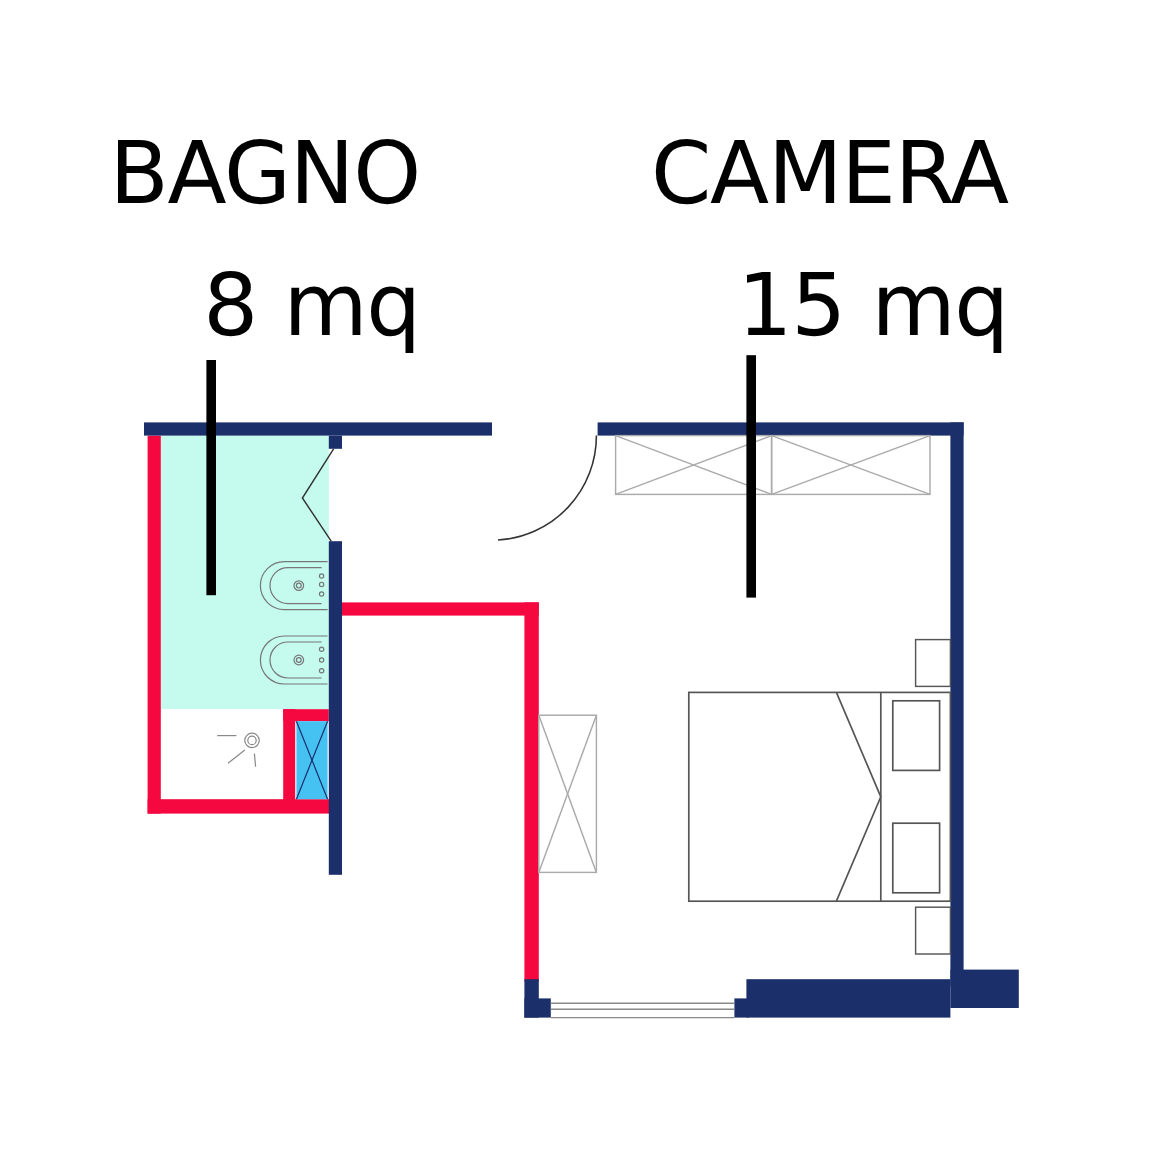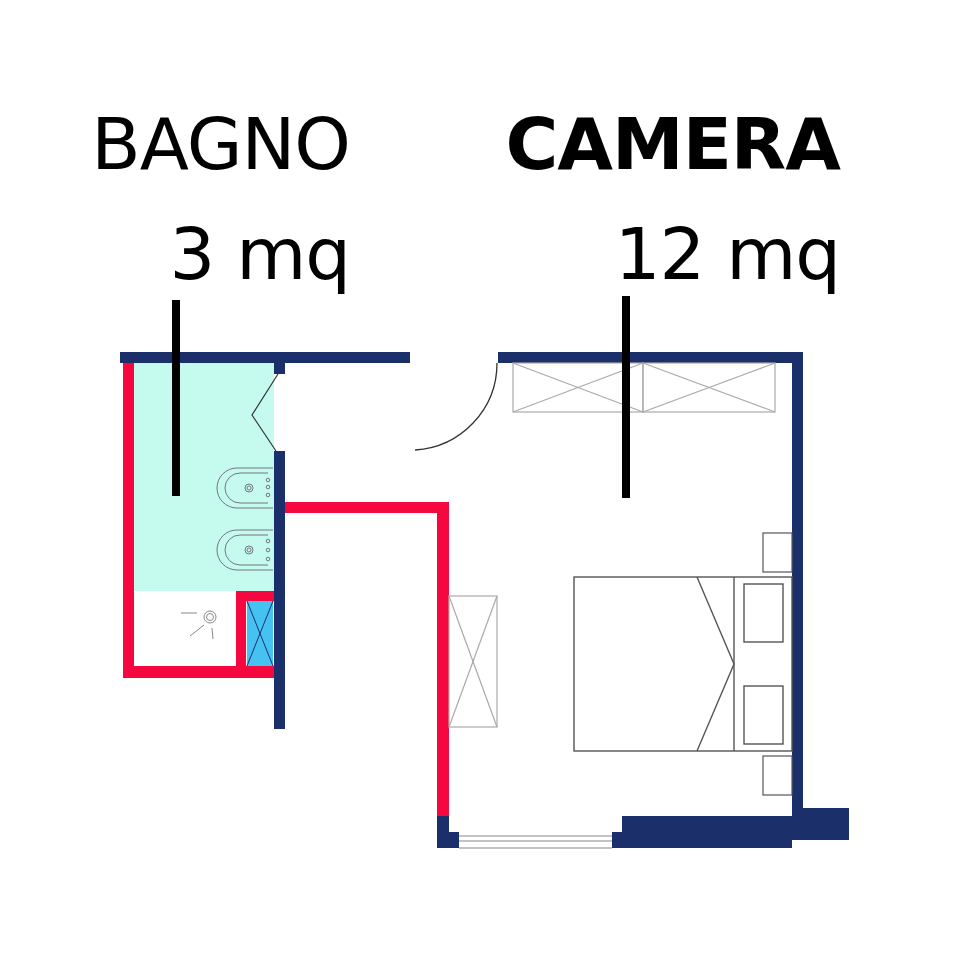--- a/index.html
+++ b/index.html
@@ -13,24 +13,24 @@
       white-space: nowrap;
     }
     .title { font-size: 72px; letter-spacing: -1px; }
     .area { font-size: 72px; letter-spacing: -1px; }
     svg { position: absolute; left: 0; top: 0; }
   </style>
 </head>
 <body>
 
 <div class="label title" style="left:60px; top:108px; width:290px;">BAGNO</div>
-<div class="label area" style="left:60px; top:218px; width:290px;">3 mq</div>
+<div class="label area" style="left:60px; top:218px; width:290px;">8 mq</div>
 
-<div class="label title" style="left:480px; top:108px; width:360px;font-weight:bold;">CAMERA</div>
-<div class="label area" style="left:480px; top:218px; width:360px;">12 mq</div>
+<div class="label title" style="left:480px; top:108px; width:360px;">CAMERA</div>
+<div class="label area" style="left:480px; top:218px; width:360px;">15 mq</div>
 
 <svg width="960" height="970" viewBox="0 0 960 970">
 
   <rect x="134" y="363" width="140" height="228" fill="#c4fbee"></rect>
 
   <rect x="134" y="591" width="102" height="75" fill="#ffffff"></rect>
 
   <g fill="#f5083f">
     <rect x="123" y="363" width="11" height="315"></rect>
     <rect x="123" y="666" width="152" height="12"></rect>

